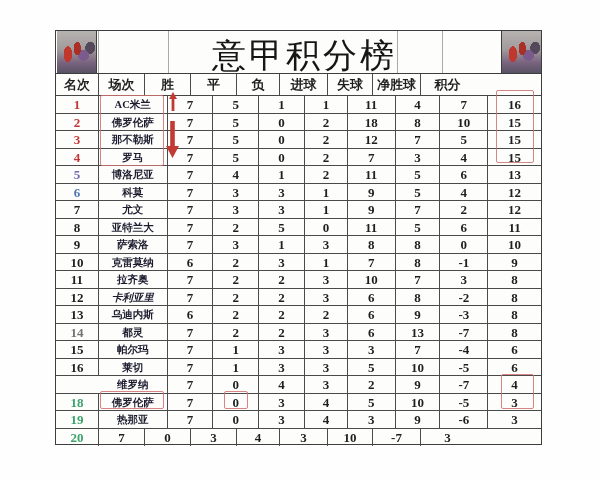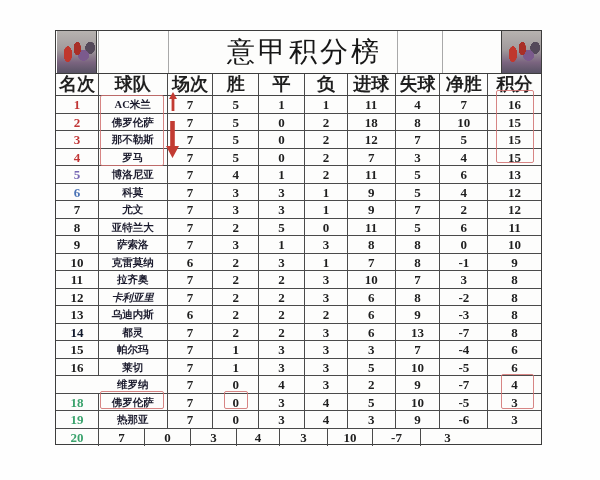--- a/index.html
+++ b/index.html
@@ -18,21 +18,21 @@
   .badge-site { left:28px; top:441px; width:146px; height:29px; font-size:18px; padding-left:7px; background:#a2a2a2; }
 
   
   .table-wrap {
     position:absolute; left:55px; top:30px; width:487px; height:415px;
     border:1.5px solid #3d3d3d; background:#fdfdfc;
   }
   .title-row { position:relative; height:43px; border-bottom:1px solid #3d3d3d; }
   .title-text {
     position:absolute; left:12px; right:0; top:2px; text-align:center;
-    font-size:28px; font-weight:400; color:#161616; letter-spacing:3px;
+    font-size:34px; font-weight:400; color:#161616; letter-spacing:3px;
   }
   .title-vline { position:absolute; top:0; bottom:0; width:1px; background:#a9a9a9; }
   .tv1 { left:42px; } .tv2 { left:112px; } .tv3 { left:341px; } .tv4 { left:386px; }
   .corner-photo {
     position:absolute; top:0; width:40px; height:42px;
     background-image:
       radial-gradient(ellipse 7px 13px at 28% 55%, #c0372d 0 60%, transparent 62%),
       radial-gradient(ellipse 6px 11px at 52% 42%, #a92f27 0 60%, transparent 62%),
       radial-gradient(ellipse 9px 9px at 68% 58%, #7b5a8d 0 60%, transparent 62%),
       radial-gradient(ellipse 8px 10px at 85% 40%, #54495a 0 60%, transparent 62%),
@@ -40,21 +40,21 @@
     border-right:1px solid #3d3d3d; border-left:1px solid #3d3d3d;
   }
   .photo-left { left:1px; border-left:none; }
   .photo-right { right:0; border-right:none; left:auto; }
 
   .header-row { display:flex; height:22px; border-bottom:1px solid #454545; }
   .cell {
     border-right:1px solid #4a4a4a; text-align:center; overflow:hidden;
     color:#1f1f1f; font-weight:700;
   }
-  .header-row .cell { line-height:21px; font-size:18px; }
+  .header-row .cell { line-height:21px; font-size:13px; }
   .cell:last-child { border-right:none; }
   .tbody { }
   .trow { display:flex; height:17.5px; border-bottom:1px solid #4a4a4a; }
   .trow:last-child { border-bottom:none; }
   .trow .cell { line-height:17px; font-size:13px; }
   .trow .cell.team { font-size:10.5px; letter-spacing:0; color:#1c1c2e; }
 
   
   .ann { position:absolute; z-index:20; pointer-events:none; }
   .rbox { border:1.5px solid rgba(208,112,110,0.85); border-radius:2px; background:transparent; }
@@ -80,21 +80,20 @@
       <div class="title-vline tv1"></div>
       <div class="title-vline tv2"></div>
       <div class="title-vline tv3"></div>
       <div class="title-vline tv4"></div>
       <div class="title-text">意甲积分榜</div>
       <div class="corner-photo photo-right"></div>
     </div>
 
     <div class="header-row">
         <div class="cell" style="width: 43px;">名次</div>
-        <div class="cell" style="width: 69px;">球队</div>
         <div class="cell" style="width: 46px;">场次</div>
         <div class="cell" style="width: 46px;">胜</div>
         <div class="cell" style="width: 46px;">平</div>
         <div class="cell" style="width: 43px;">负</div>
         <div class="cell" style="width: 48px;">进球</div>
         <div class="cell" style="width: 45px;">失球</div>
         <div class="cell" style="width: 48px;">净胜球</div>
         <div class="cell" style="width: 53px;">积分</div>
       </div>
     <div class="tbody">
@@ -248,21 +247,21 @@
           <div class="cell" style="width: 46px;">6</div>
           <div class="cell" style="width: 46px;">2</div>
           <div class="cell" style="width: 46px;">2</div>
           <div class="cell" style="width: 43px;">2</div>
           <div class="cell" style="width: 48px;">6</div>
           <div class="cell" style="width: 45px;">9</div>
           <div class="cell" style="width: 48px;">-3</div>
           <div class="cell" style="width: 53px;">8</div>
         </div>
         <div class="trow">
-          <div class="cell" style="width: 43px; color: #0f172a;">14</div>
+          <div class="cell" style="width: 43px; color: #737373;">14</div>
           <div class="cell team" style="width: 69px;">都灵</div>
           <div class="cell" style="width: 46px;">7</div>
           <div class="cell" style="width: 46px;">2</div>
           <div class="cell" style="width: 46px;">2</div>
           <div class="cell" style="width: 43px;">3</div>
           <div class="cell" style="width: 48px;">6</div>
           <div class="cell" style="width: 45px;">13</div>
           <div class="cell" style="width: 48px;">-7</div>
           <div class="cell" style="width: 53px;">8</div>
         </div>

